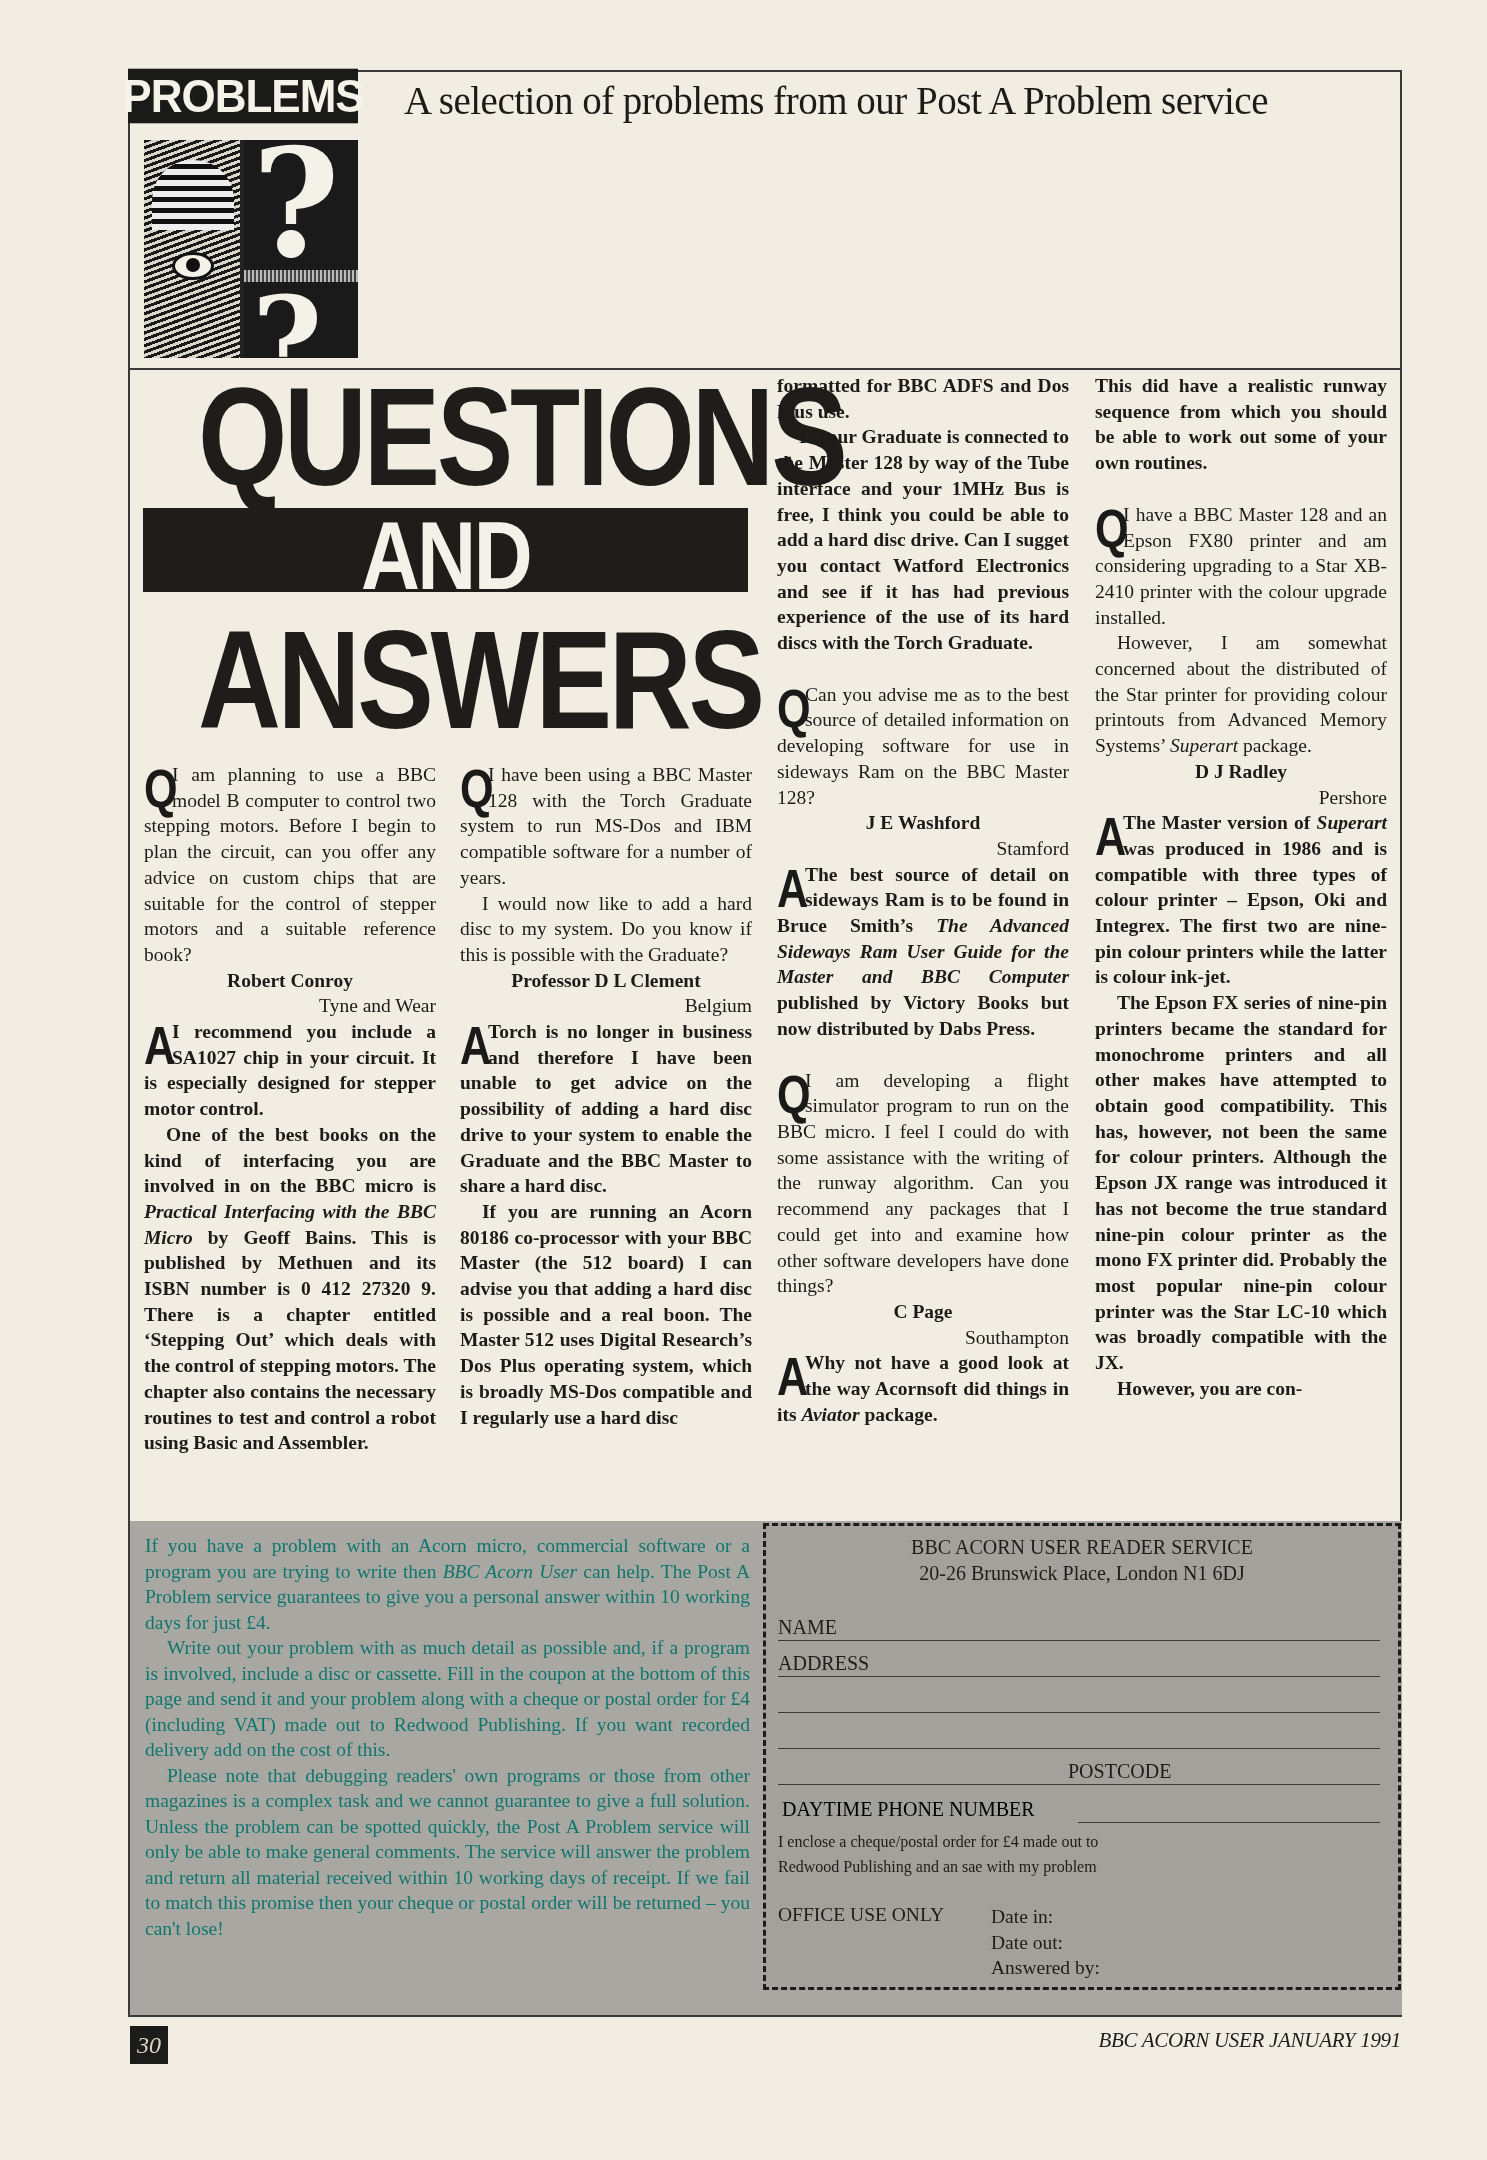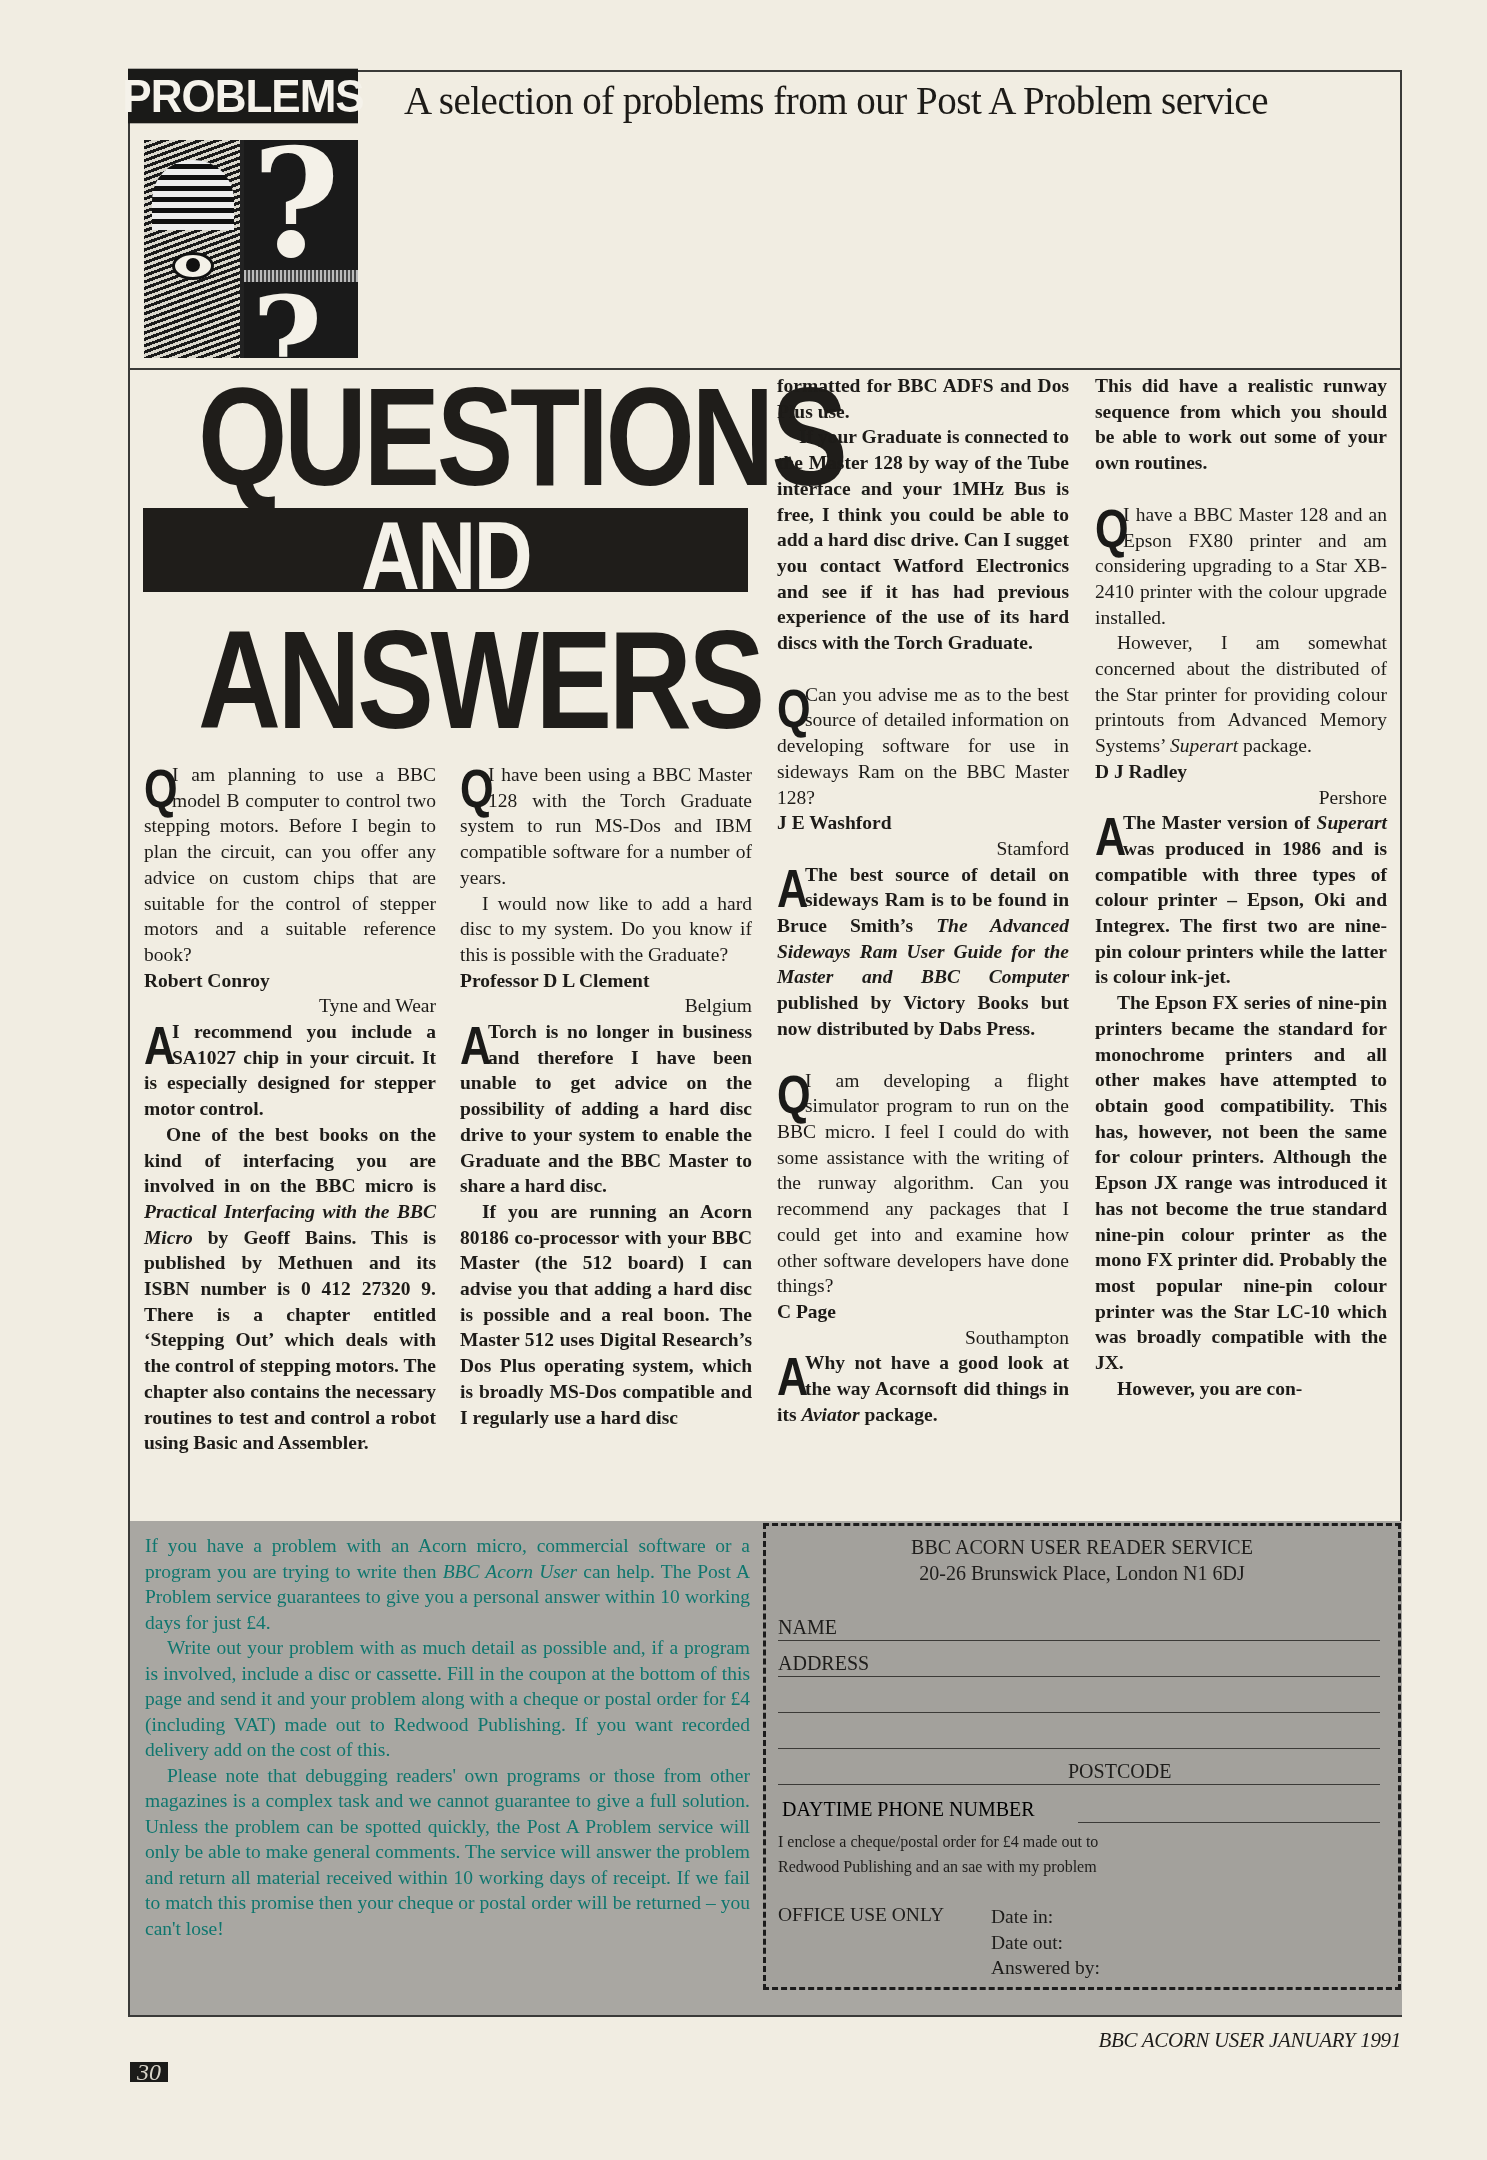--- a/index.html
+++ b/index.html
@@ -81,21 +81,21 @@
   .headline-and span { display:inline-block; transform:scaleX(0.85); }
   .headline.a { top:612px; font-size:140px; line-height:135px; transform:scaleX(0.82); }
 
   .col {
     position:absolute; width:292px; font-size:19.5px; line-height:25.7px;
     text-align:justify; color:#1d1b18;
   }
   .col p { margin:0; }
   .col p.ind { text-indent:22px; }
   .col .bold { font-weight:bold; }
-  .col .sig { text-align:left; font-weight:bold; }
+  .col .sig { text-align:center; font-weight:bold; }
   .col .loc { text-align:right; }
   .col .gap { height:26px; }
   .drop {
     float:left; font-family:"Liberation Sans", "DejaVu Sans", sans-serif;
     font-weight:bold; font-size:54px; line-height:44px; height:46px;
     margin:4px 6px 0 0; transform:scaleX(0.8); transform-origin:left; width:22px;
     color:#1a1a18;
   }
   .col1 { left:144px; top:762px; }
   .col2 { left:460px; top:762px; }
@@ -129,23 +129,23 @@
   }
   .field-row .lbl { position:absolute; left:0; bottom:1px; }
   .field-row .lbl-center { position:absolute; left:290px; bottom:1px; }
   .phone-row { position:absolute; left:16px; top:272px; font-size:20px; color:#000000; }
   .phone-line { position:absolute; left:312px; right:18px; top:296px; border-bottom:1.5px solid #3b3a37; }
   .enclose { position:absolute; left:12px; top:303px; font-size:16px; line-height:25px; color:#1e1d1b; }
   .office { position:absolute; left:12px; top:378px; font-size:19.5px; color:#1e1d1b; }
   .office-dates { position:absolute; left:225px; top:378px; font-size:19.5px; line-height:25.5px; color:#1e1d1b; }
 
   .page-num {
-    position:absolute; left:130px; top:2026px; width:38px; height:20px;
+    position:absolute; left:130px; top:2026px; width:38px; height:38px;
     background:#1c1c1a; color:#d8d4c8; font-style:italic; font-size:24px;
-    display:flex; align-items:center; justify-content:center;margin-top:36px;
+    display:flex; align-items:center; justify-content:center;
   }
   .footer-title {
     position:absolute; right:86px; top:2028px; font-style:italic; font-size:21px;
     color:#1e1d1b; letter-spacing:-0.3px;
   }
 </style>
 </head>
 <body>
 
 <div class="page-frame"></div>

